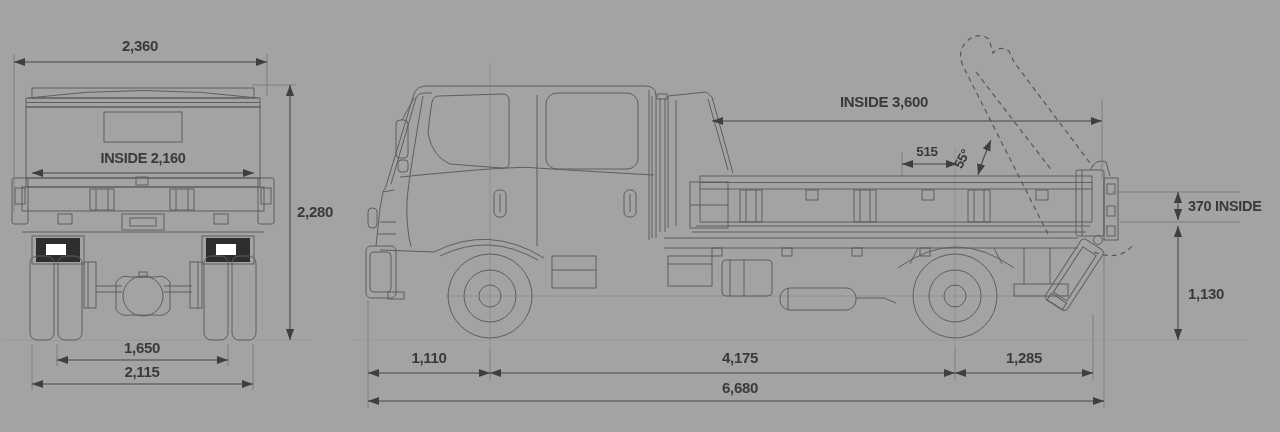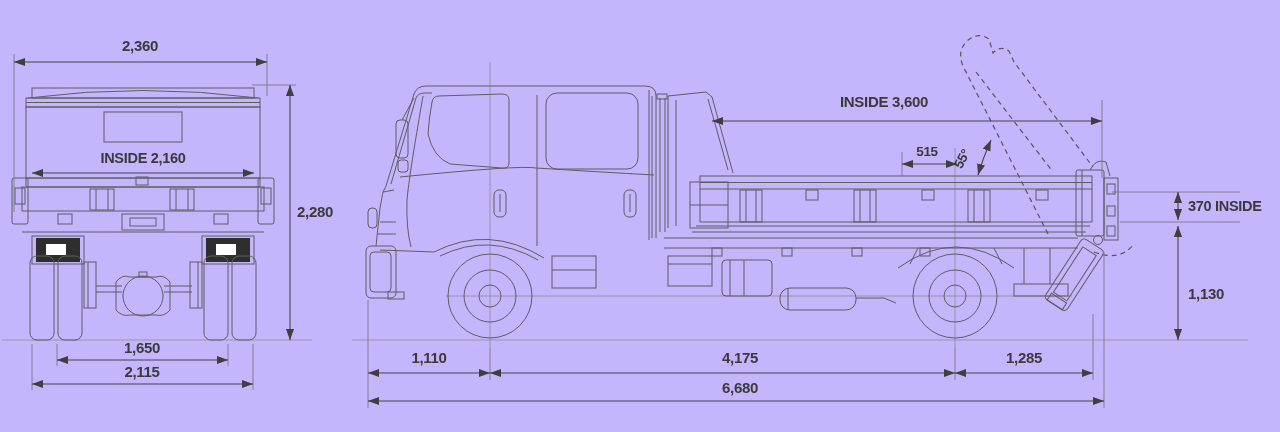--- a/index.html
+++ b/index.html
@@ -1,16 +1,16 @@
 <!DOCTYPE html>
 <html><head>
 <meta charset="utf-8">
 <style>
   html,body{margin:0;padding:0;background:#ffffff;}
-  .canvas{position:relative;width:1280px;height:432px;background:#c4b5fd;overflow:hidden;}
+  .canvas{position:relative;width:1280px;height:432px;background:#a3a3a3;overflow:hidden;}
   svg{display:block;}
   
   .art path,.art rect,.art line,.art circle,.art polyline{stroke:#5e5e5e;stroke-width:1;fill:none;}
   .art .thin{stroke:#8d8d8d;stroke-width:0.8;}
   .art .fd{fill:#2e2e2e;stroke:none;}
   .art .fw{fill:#ffffff;stroke:none;}
   .art .ground{stroke:#9a9a9a;stroke-width:1;}
   .dash{stroke:#575757 !important;stroke-width:1.2 !important;stroke-dasharray:5 4;fill:none !important;}
   
   .dims line,.dims path{stroke:#474747;stroke-width:1.1;fill:none;}

